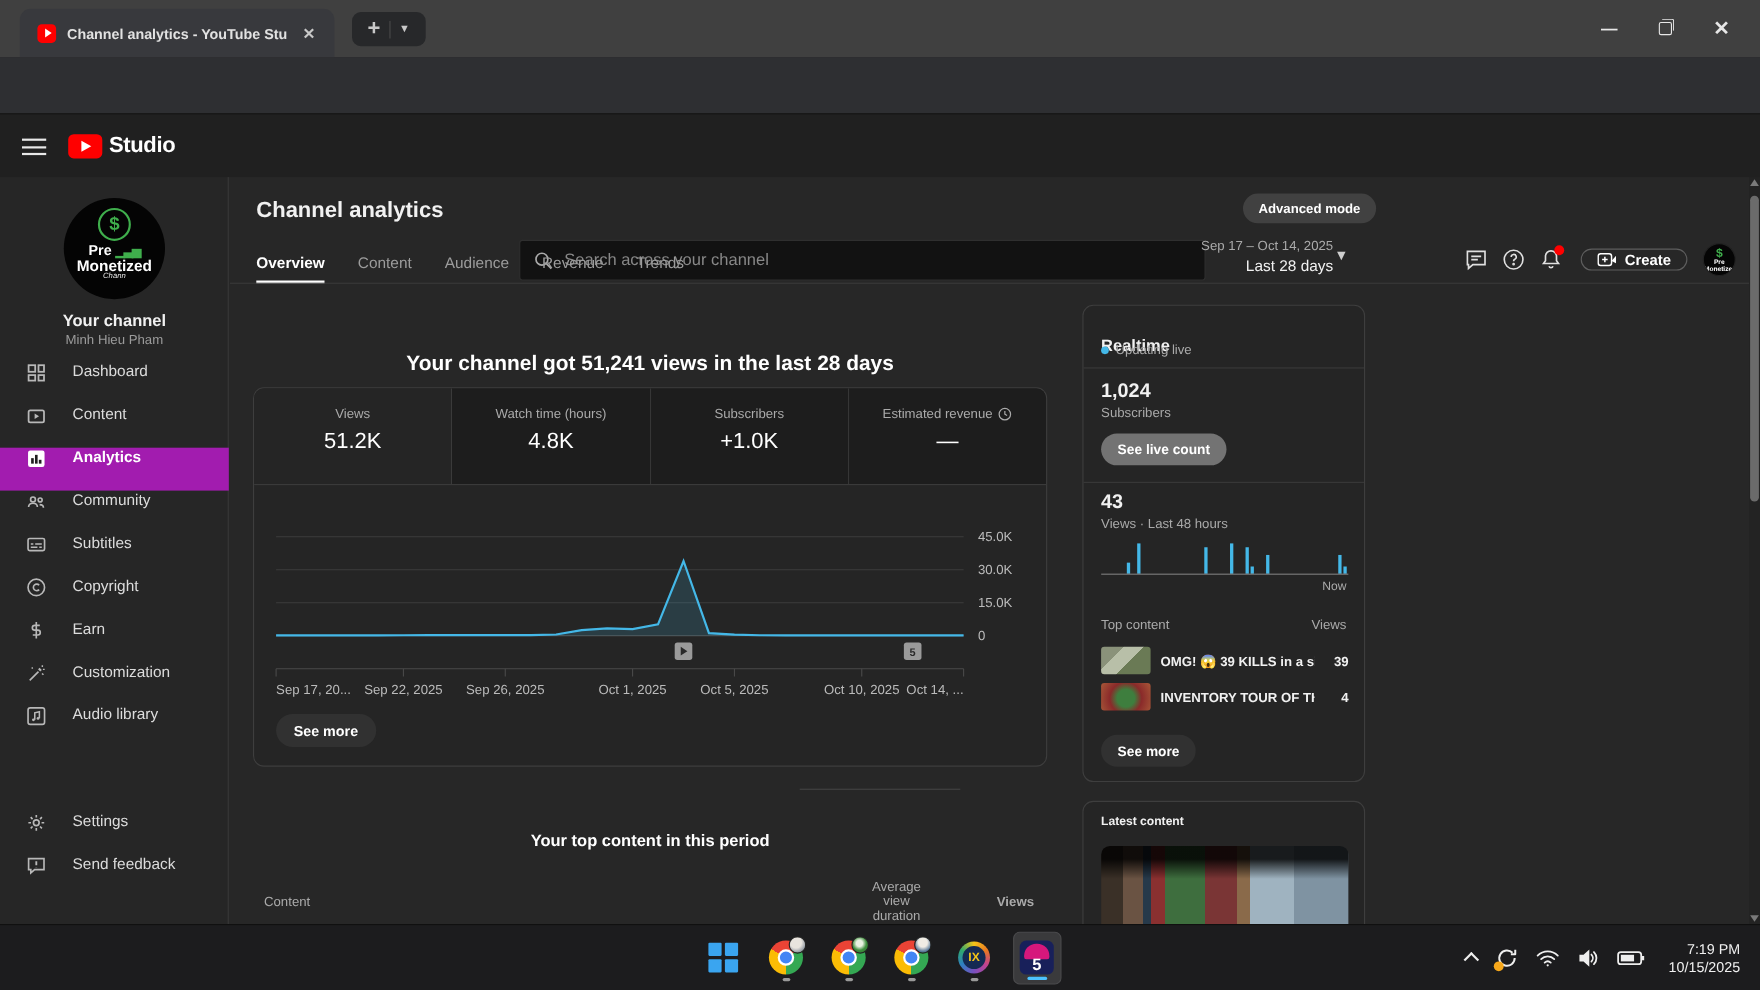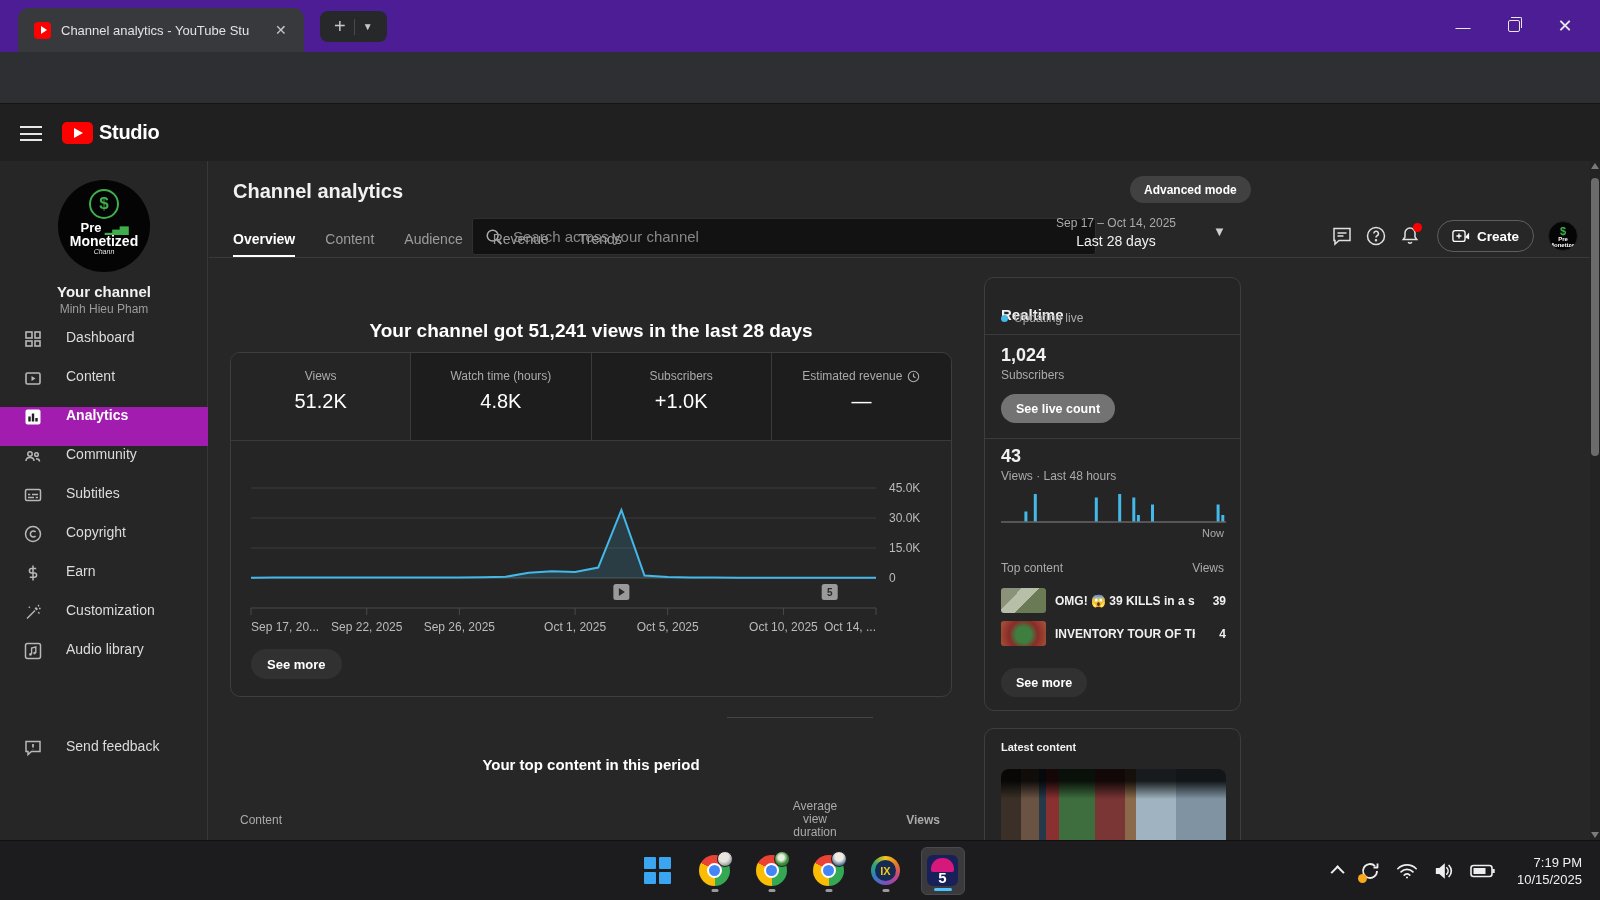--- a/index.html
+++ b/index.html
@@ -1,21 +1,21 @@
 <!DOCTYPE html>
 <html><head>
 <meta charset="utf-8">
 <style>
   * { margin:0; padding:0; box-sizing:border-box; }
   html,body { background:#000; }
   body { font-family:"Liberation Sans", sans-serif; }
   #screen { position:relative; width:1600px; height:900px; overflow:hidden; background:#272727; }
 
   
-  #tabstrip { position:absolute; left:0; top:0; width:1600px; height:52px; background:#4c1d95; }
+  #tabstrip { position:absolute; left:0; top:0; width:1600px; height:52px; background:#404040;font-weight:bold; }
   .tab { position:absolute; left:18px; top:8px; width:286px; height:44px; background:#38393d;
          border-radius:10px 10px 0 0; display:flex; align-items:center; padding:0 10px 0 16px; }
   .tab-favicon { width:17px; height:17px; background:#f00; border-radius:4px; position:relative; flex:none; }
   .tab-favicon::after { content:""; position:absolute; left:6.5px; top:4.5px; border-left:6px solid #fff;
          border-top:4px solid transparent; border-bottom:4px solid transparent; }
   .tab-title { color:#e2e2e2; font-size:13px; margin-left:10px; white-space:nowrap; overflow:hidden; width:210px; }
   .tab-close { color:#c8c8c8; font-size:14px; margin-left:4px; cursor:default; }
   .newtab-group { position:absolute; left:320px; top:11px; height:31px; display:flex; align-items:center;
          background:#27282a; border-radius:8px; padding:0 6px; color:#c8c8c8; }
   .newtab-plus { font-size:20px; padding:0 8px; }
@@ -51,21 +51,21 @@
         border-top:5px solid transparent; border-bottom:5px solid transparent; }
   .studio-word { color:#fff; font-size:20px; font-weight:700; letter-spacing:-.3px; }
   #studio-search { position:absolute; left:472px; top:114px; width:624px; height:37px; background:#121212;
                    border:1px solid #2f2f2f; border-radius:3px; display:flex; align-items:center; padding:0 12px; }
   #studio-search input { background:transparent; border:none; outline:none; color:#ddd; font-size:15px;
                    margin-left:10px; width:540px; font-family:inherit; }
   #studio-search input::placeholder { color:#888; }
   .hdr-right { position:absolute; right:0; top:103px; height:58px; display:flex; align-items:center; }
   .hdr-ic { width:34px; height:34px; display:flex; align-items:center; justify-content:center; position:relative; }
   #create-btn { display:flex; align-items:center; gap:7px; border:1px solid #5e5e5e; border-radius:17px;
-                height:32px; padding:0 14px; color:#fff; font-size:13.5px; font-weight:700; margin:0 14px 0 10px; }
+                height:20px; padding:0 14px; color:#fff; font-size:13.5px; font-weight:700; margin:0 14px 0 10px; }
   .hdr-avatar { width:30px; height:30px; border-radius:50%; background:#050505; margin-right:22px; position:relative; overflow:hidden; border:1px solid #222; }
   .hdr-avatar .mini-doll { position:absolute; left:0; top:3px; width:100%; text-align:center; color:#3fae4c; font-size:11px; font-weight:700; }
   .hdr-avatar .mini-txt { position:absolute; left:0; top:14px; width:100%; text-align:center; color:#fff; font-size:6px; font-weight:700; }
   .bell-dot { position:absolute; right:5px; top:4px; width:9px; height:9px; background:#f00; border-radius:50%; }
 
   
   #sidebar { position:absolute; left:0; top:161px; width:208px; height:679px; background:#262626;
              border-right:1px solid #383838; }
   #ch-avatar { position:absolute; left:58px; top:19px; width:92px; height:92px; border-radius:50%;
                background:#040404; overflow:hidden; text-align:center; }
@@ -88,21 +88,21 @@
 
   
   #page-title { position:absolute; left:233px; top:180px; color:#f1f1f1; font-size:20px; font-weight:700; }
   #advanced-mode { position:absolute; left:1130px; top:176px; height:27px; padding:0 14px; background:#414141;
                    border-radius:14px; color:#fff; font-size:12px; font-weight:700; display:flex; align-items:center; }
   #tabs-row { position:absolute; left:233px; top:231px; display:flex; gap:30px; }
   .an-tab { font-size:14px; color:#9c9c9c; padding-bottom:11px; position:relative; }
   .an-tab.active { color:#fff; font-weight:700; }
   .an-tab.active::after { content:""; position:absolute; left:0; right:0; bottom:0; height:3px; background:#fff; }
   #tabs-underline { position:absolute; left:209px; top:257px; width:1381px; height:1px; background:#3a3a3a; }
-  #date-range { position:absolute; left:1020px; top:216px; width:192px; text-align:center; }
+  #date-range { position:absolute; left:1020px; top:216px; width:192px; text-align:right; }
   #date-range .dr1 { color:#aaa; font-size:12px; }
   #date-range .dr2 { color:#f1f1f1; font-size:14px; margin-top:3px; }
   #dr-chev { position:absolute; left:1213px; top:224px; color:#cfcfcf; font-size:13px; }
 
   #headline { position:absolute; left:230px; top:292px; width:722px; text-align:center; color:#fff;
               font-size:19px; font-weight:700;margin-top:28px; }
 
   #chart-card { position:absolute; left:230px; top:352px; width:722px; height:345px; background:#252525;
                 border:1px solid #3e3e3e; border-radius:10px; overflow:hidden; }
   #metric-strip { position:absolute; left:0; top:0; width:100%; height:88px; display:flex;
@@ -384,20 +384,27 @@
               <path d="M8.6 13.3V7l4.2-1v6" fill="none" stroke="#b8b8b8" stroke-width="1.4"></path>
               <circle cx="7.4" cy="13.4" r="1.3" fill="#b8b8b8"></circle>
               <circle cx="11.6" cy="12.1" r="1.3" fill="#b8b8b8"></circle>
             </svg></span>
           <span class="s-lbl">Audio library</span>
         </div>
       </div>
     <div id="sidebar-footer">
         <div class="side-item">
           <span class="s-ic"><svg viewBox="0 0 20 20" width="20" height="20" fill="none" stroke="#b8b8b8" stroke-width="1.5">
+              <circle cx="10" cy="10" r="2.6"></circle>
+              <path d="M10 2.8v2.4M10 14.8v2.4M2.8 10h2.4M14.8 10h2.4M4.9 4.9l1.7 1.7M13.4 13.4l1.7 1.7M15.1 4.9l-1.7 1.7M6.6 13.4l-1.7 1.7"></path>
+            </svg></span>
+          <span class="s-lbl">Settings</span>
+        </div>
+        <div class="side-item">
+          <span class="s-ic"><svg viewBox="0 0 20 20" width="20" height="20" fill="none" stroke="#b8b8b8" stroke-width="1.5">
               <path d="M3 3.5h14v10H8.5L5 16.5v-3H3z"></path>
               <path d="M10 6v3.6M10 11.4v.3" stroke-width="1.7"></path>
             </svg></span>
           <span class="s-lbl">Send feedback</span>
         </div>
       </div>
   </div>
 
   <div id="page-title">Channel analytics</div>
   <div id="advanced-mode">Advanced mode</div>

